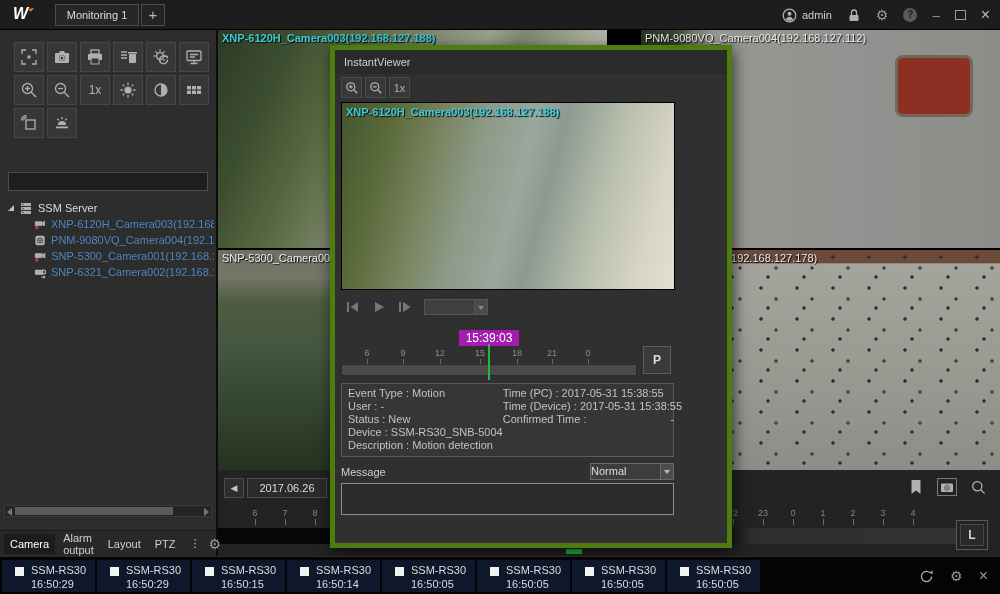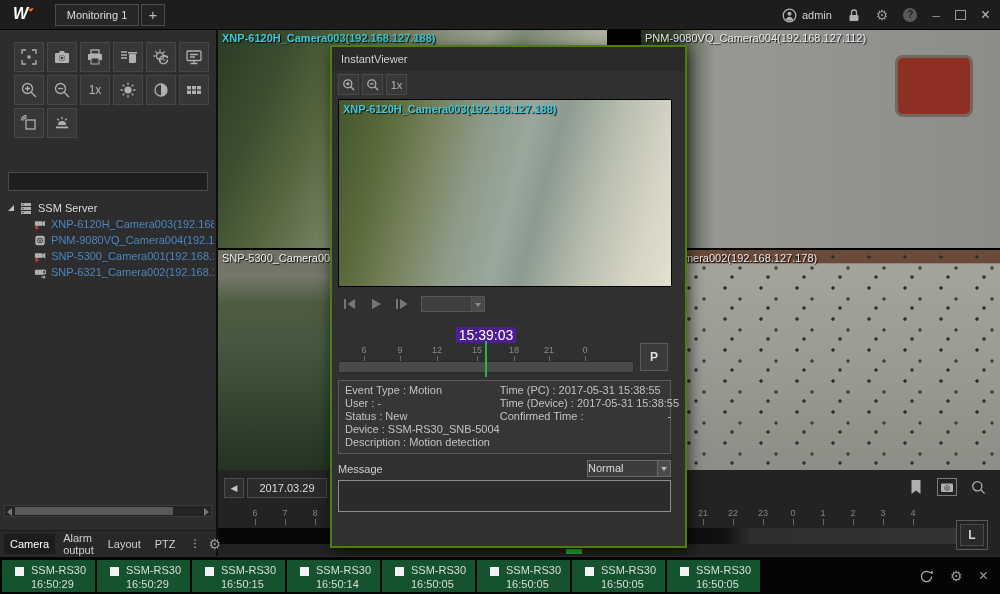--- a/index.html
+++ b/index.html
@@ -85,34 +85,34 @@
   .view-icons { position:absolute; right:14px; top:8px; display:flex; gap:14px; align-items:center; }
   .vi-box { border:1px solid #7a7a7a; padding:2px; }
   .rtick { position:absolute; top:38px; width:20px; margin-left:-10px; text-align:center; color:#848484; font-size:9px; }
   .rtick i { display:block; width:1px; height:6px; background:#6a6a6a; margin:1px auto 0; }
   .tl-bar { position:absolute; left:0; top:58px; width:742px; height:16px;
     background:linear-gradient(90deg,#060606 0%,#0a0a0a 55%,#101010 68%,#2e2e2e 72%,#333 100%); }
   .tl-marker { position:absolute; left:348px; top:79px; width:16px; height:5px; background:#25b93c; }
   .live-btn { position:absolute; right:12px; top:50px; width:32px; height:30px; background:#2a2a2a; border:1px solid #5a5a5a; color:#d5d5d5; font-weight:bold; font-size:12px; text-align:center; line-height:28px; box-shadow:inset 0 0 0 3px #232323, inset 0 0 0 4px #4a4a4a; }
 
   
-  .dialog { position:absolute; left:330px; top:45px; width:357px; height:503px; background:#303030; border:2px solid #4d7c0f; box-shadow:2px 4px 14px rgba(0,0,0,.65); z-index:50; }
+  .dialog { position:absolute; left:330px; top:45px; width:402px; height:503px; background:#303030; border:5px solid #4d7c0f; box-shadow:2px 4px 14px rgba(0,0,0,.65); z-index:50; }
   .dlg-title { height:24px; line-height:24px; padding-left:9px; color:#d0d0d0; background:#2a2a2a; }
   .dlg-tools { position:absolute; left:6px; top:27px; display:flex; gap:3px; }
   .dbtn { width:21px; height:21px; background:#383838; border:1px solid #4a4a4a; display:flex; align-items:center; justify-content:center; color:#b5b5b5; font-size:11px; }
   .dlg-video { position:absolute; left:6px; top:52px; width:334px; height:188px; border:1px solid #000;
     background:linear-gradient(105deg,#45562e 0%,#5a6a3b 14%,#78835e 27%,#8e9b89 40%,#99a79d 52%,#8c9a91 60%,#b8bead 75%,#d8d5c7 90%,#e3dfd1 100%); }
   .dlg-vtitle { position:absolute; left:4px; top:3px; color:#3fc8d8; font-weight:bold; text-shadow:1px 1px 1px rgba(0,0,0,.9); white-space:nowrap; }
   .dlg-controls { position:absolute; left:10px; top:249px; display:flex; gap:11px; align-items:center; }
   .pb { opacity:.55; }
   .dd-disabled { width:64px; height:16px; background:#3f3f3f; border:1px solid #555; position:relative; }
   .dd-disabled .arr { position:absolute; right:0; top:0; width:13px; height:100%; background:#4a4a4a; border-left:1px solid #555; }
   .dd-disabled .arr::after { content:""; position:absolute; left:3px; top:6px; border-left:3px solid transparent; border-right:3px solid transparent; border-top:4px solid #8a8a8a; }
   .dlg-timeline { position:absolute; left:6px; top:280px; width:296px; height:52px; }
-  .flag { position:absolute; left:118px; top:0; width:60px; height:16px; background:#4c1d95; color:#fff; font-size:14px; text-align:center; line-height:16px; }
+  .flag { position:absolute; left:118px; top:0; width:60px; height:16px; background:#a21caf; color:#fff; font-size:12px; text-align:center; line-height:16px; }
   .dtick { position:absolute; top:18px; width:20px; margin-left:-10px; text-align:center; color:#8a8a8a; font-size:9px; }
   .dtick i { display:block; width:1px; height:5px; background:#6a6a6a; margin:1px auto 0; }
   .dlg-bar { position:absolute; left:0; top:34px; width:296px; height:12px; background:#4a4a4a; border:1px solid #2a2a2a; }
   .dlg-vline { position:absolute; left:147px; top:14px; width:2px; height:36px; background:#25b93c; }
   .p-btn { position:absolute; left:308px; top:296px; width:28px; height:28px; background:#3a3a3a; border:1px solid #5c5c5c; color:#ddd; font-weight:bold; font-size:12px; text-align:center; line-height:26px; }
   .dlg-info { position:absolute; left:6px; top:333px; width:333px; height:74px; background:#363636; border:1px solid #5a5a5a; color:#c2c2c2; padding:3px 6px; }
   .info-cols { display:flex; }
   .info-col-l { width:168px; }
   .info-col-r { flex:1; }
   .info-line { height:13px; line-height:13px; white-space:nowrap; overflow:hidden; }
@@ -121,21 +121,21 @@
   .msg-label { color:#cfcfcf; }
   .priority-dd { width:84px; height:17px; background:#3d3d3d; border:1px solid #6a6a6a; position:relative; color:#ddd; line-height:15px; }
   .priority-dd .arr { position:absolute; right:0; top:0; width:13px; height:100%; background:#4c4c4c; border-left:1px solid #6a6a6a; }
   .priority-dd .arr::after { content:""; position:absolute; left:3px; top:6px; border-left:3px solid transparent; border-right:3px solid transparent; border-top:4px solid #bbb; }
   .dlg-textarea { position:absolute; left:6px; top:433px; width:333px; height:32px; background:#2b2b2b; border:1px solid #8d8d8d; color:#ddd; resize:none; font-family:"Liberation Sans",sans-serif; }
   .dlg-buttons { position:absolute; left:0; top:473px; width:100%; display:flex; justify-content:center; gap:17px; }
   .dlg-btn { width:80px; height:21px; background:#3f3f3f; border:1px solid #606060; color:#9b9b9b; font-size:11px; text-align:center; line-height:19px; }
 
   
   .eventbar { position:absolute; left:0; top:556px; width:1000px; height:38px; background:#040404; border-top:1px solid #2b2b2b; z-index:55; }
-  .chip { position:absolute; top:3px; height:32px; width:93px; background:#14532d; }
+  .chip { position:absolute; top:3px; height:32px; width:93px; background:#0f172a; }
   .chip .cb { position:absolute; left:13px; top:7px; width:9px; height:9px; background:#f2f2f2; }
   .chip .nm { position:absolute; left:29px; top:4px; color:#dcdcdc; }
   .chip .tm { position:absolute; left:29px; top:18px; color:#dcdcdc; }
   .eb-icons { position:absolute; right:12px; top:0; height:38px; display:flex; align-items:center; gap:16px; color:#9a9a9a; }
   .eb-close { font-size:16px; color:#9a9a9a; }
 </style>
 </head>
 <body>
 
 <div class="topbar">
@@ -350,21 +350,21 @@
   </div>
   <div class="tile t4">
     <div class="v-plaza"></div>
     <span class="tile-title">SNP-6321_Camera002(192.168.127.178)</span>
   </div>
 </div>
 
 <div class="ctrlbar">
   <div class="datenav">
     <div class="dn-btn">◀</div>
-    <div class="dn-date">2017.03.29</div>
+    <div class="dn-date">2017.06.26</div>
     <div class="dn-btn">▶</div>
   </div>
 
   <div class="view-icons">
     <svg width="14" height="16" viewBox="0 0 14 16">
       <path class="icf" d="M2.5 1h9v14l-4.5-3.6L2.5 15z"></path>
     </svg>
     <span class="vi-box">
       <svg width="14" height="12" viewBox="0 0 14 12">
         <rect class="icf" x="1" y="2.5" width="12" height="8.5" rx="1"></rect>

